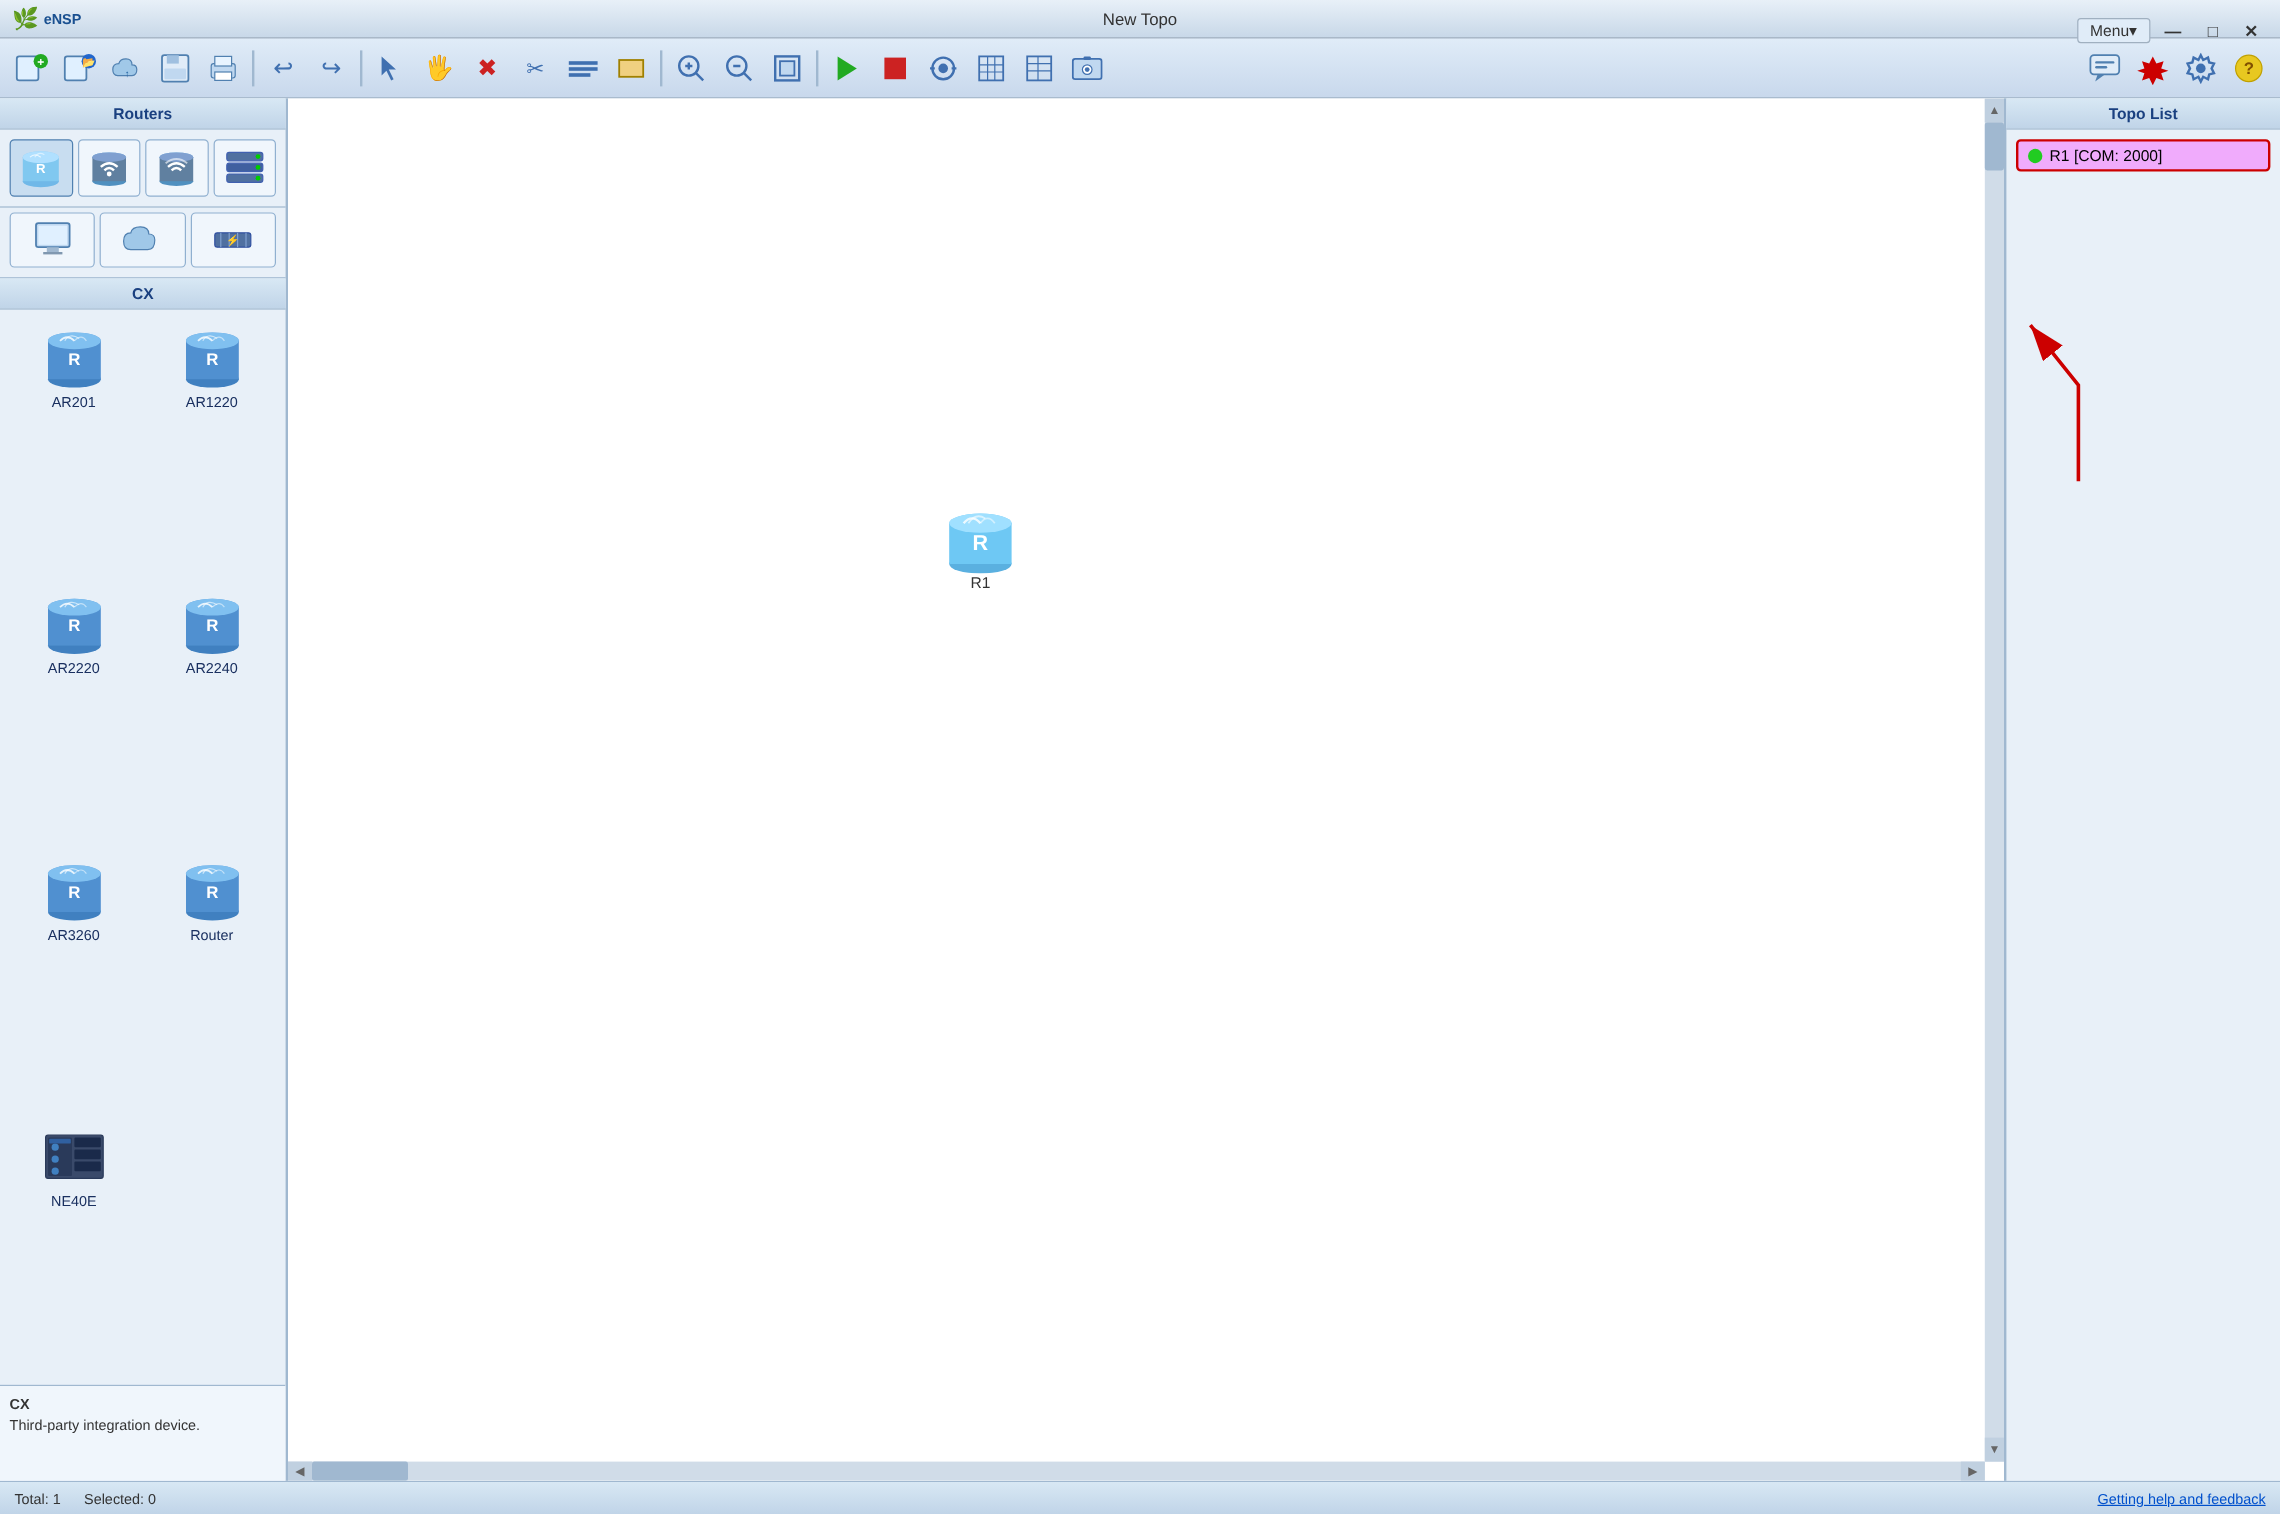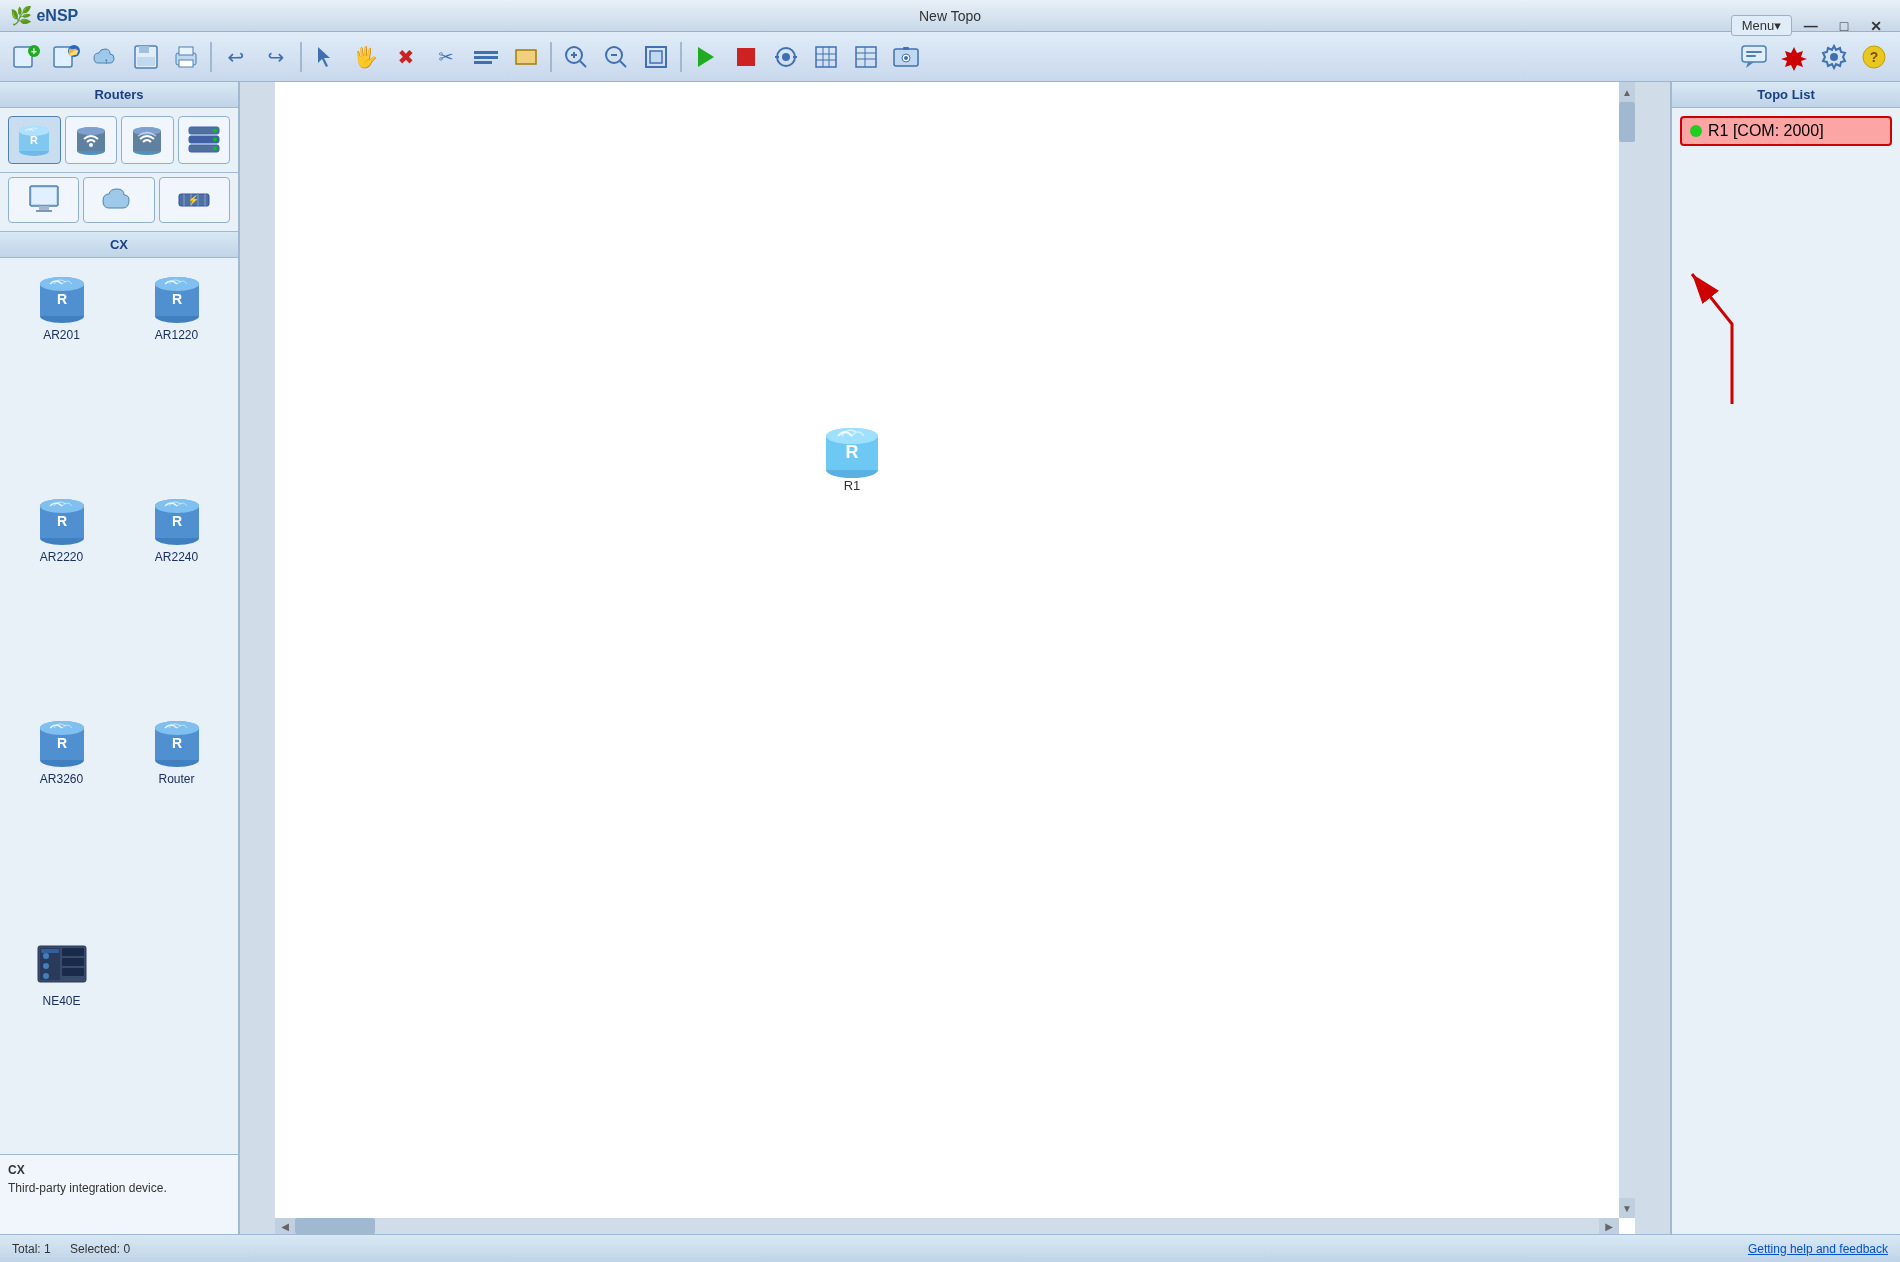--- a/index.html
+++ b/index.html
@@ -5,21 +5,21 @@
     * { margin: 0; padding: 0; box-sizing: border-box; }
     body { width: 1900px; height: 1262px; font-family: Arial, sans-serif; font-size: 13px; background: #d0dce8; overflow: hidden; }
 
     
     #titlebar {
       width: 100%; height: 32px; background: linear-gradient(to bottom, #e8f0f8, #c8d8e8);
       display: flex; align-items: center; justify-content: space-between;
       border-bottom: 1px solid #a0b0c0; position: relative;
     }
     #titlebar .logo { display: flex; align-items: center; padding-left: 10px; font-weight: bold; font-size: 15px; color: #2060a0; }
-    #titlebar .logo span { color: #1a5090; font-size: 16px; font-weight: bold; }
+    #titlebar .logo span { color: #1a5090; font-size: 12px; font-weight: bold; }
     #titlebar .title { position: absolute; left: 50%; transform: translateX(-50%); font-size: 14px; color: #333; }
     #titlebar .controls { display: flex; align-items: center; gap: 2px; padding-right: 8px; margin-top: 20px; }
     #titlebar .controls span { cursor: pointer; font-size: 14px; padding: 2px 8px; color: #333; }
 
     
     #toolbar {
       width: 100%; height: 50px; background: linear-gradient(to bottom, #e0ecf8, #c8d8ec);
       display: flex; align-items: center; padding: 0 8px; gap: 4px;
       border-bottom: 1px solid #a0b4c8;
     }
@@ -28,21 +28,21 @@
       border: 1px solid transparent; border-radius: 3px; cursor: pointer; font-size: 18px;
       background: transparent; color: #2050a0;
     }
     .toolbar-sep { width: 2px; height: 30px; background: #a0b8d0; margin: 0 2px; }
 
     
     .toolbar-right { margin-left: auto; display: flex; align-items: center; gap: 4px; }
 
     
     #main {
-      display: flex; width: 100%; height: calc(1262px - 32px - 50px - 28px); gap: 35px;
+      display: flex; width: 100%; height: calc(1262px - 32px - 50px - 28px);
     }
 
     
     #left-panel {
       width: 240px; min-width: 240px; background: #e8f0f8;
       border-right: 2px solid #a0b8d0; display: flex; flex-direction: column;
     }
 
     .panel-section-title {
       background: linear-gradient(to bottom, #d8e8f4, #c0d4e8);
@@ -95,22 +95,22 @@
     }
 
     
     #right-panel {
       width: 230px; min-width: 230px; background: #e8f0f8;
       border-left: 2px solid #a0b8d0; display: flex; flex-direction: column;
     }
     #port-list-items { padding: 8px; }
     .port-item {
       display: flex; align-items: center; gap: 6px; padding: 4px 8px;
-      border: 2px solid #cc0000; border-radius: 4px; background: #fca5a5;
-      cursor: pointer; font-size: 16px;
+      border: 2px solid #cc0000; border-radius: 4px; background: #f0abfc;
+      cursor: pointer; font-size: 13px;
     }
     .port-dot { width: 12px; height: 12px; border-radius: 50%; background: #22cc22; flex-shrink: 0; }
 
     
     #arrow-annotation {
       position: absolute; right: 40px; top: 80px; pointer-events: none;
     }
 
     
     #statusbar {

